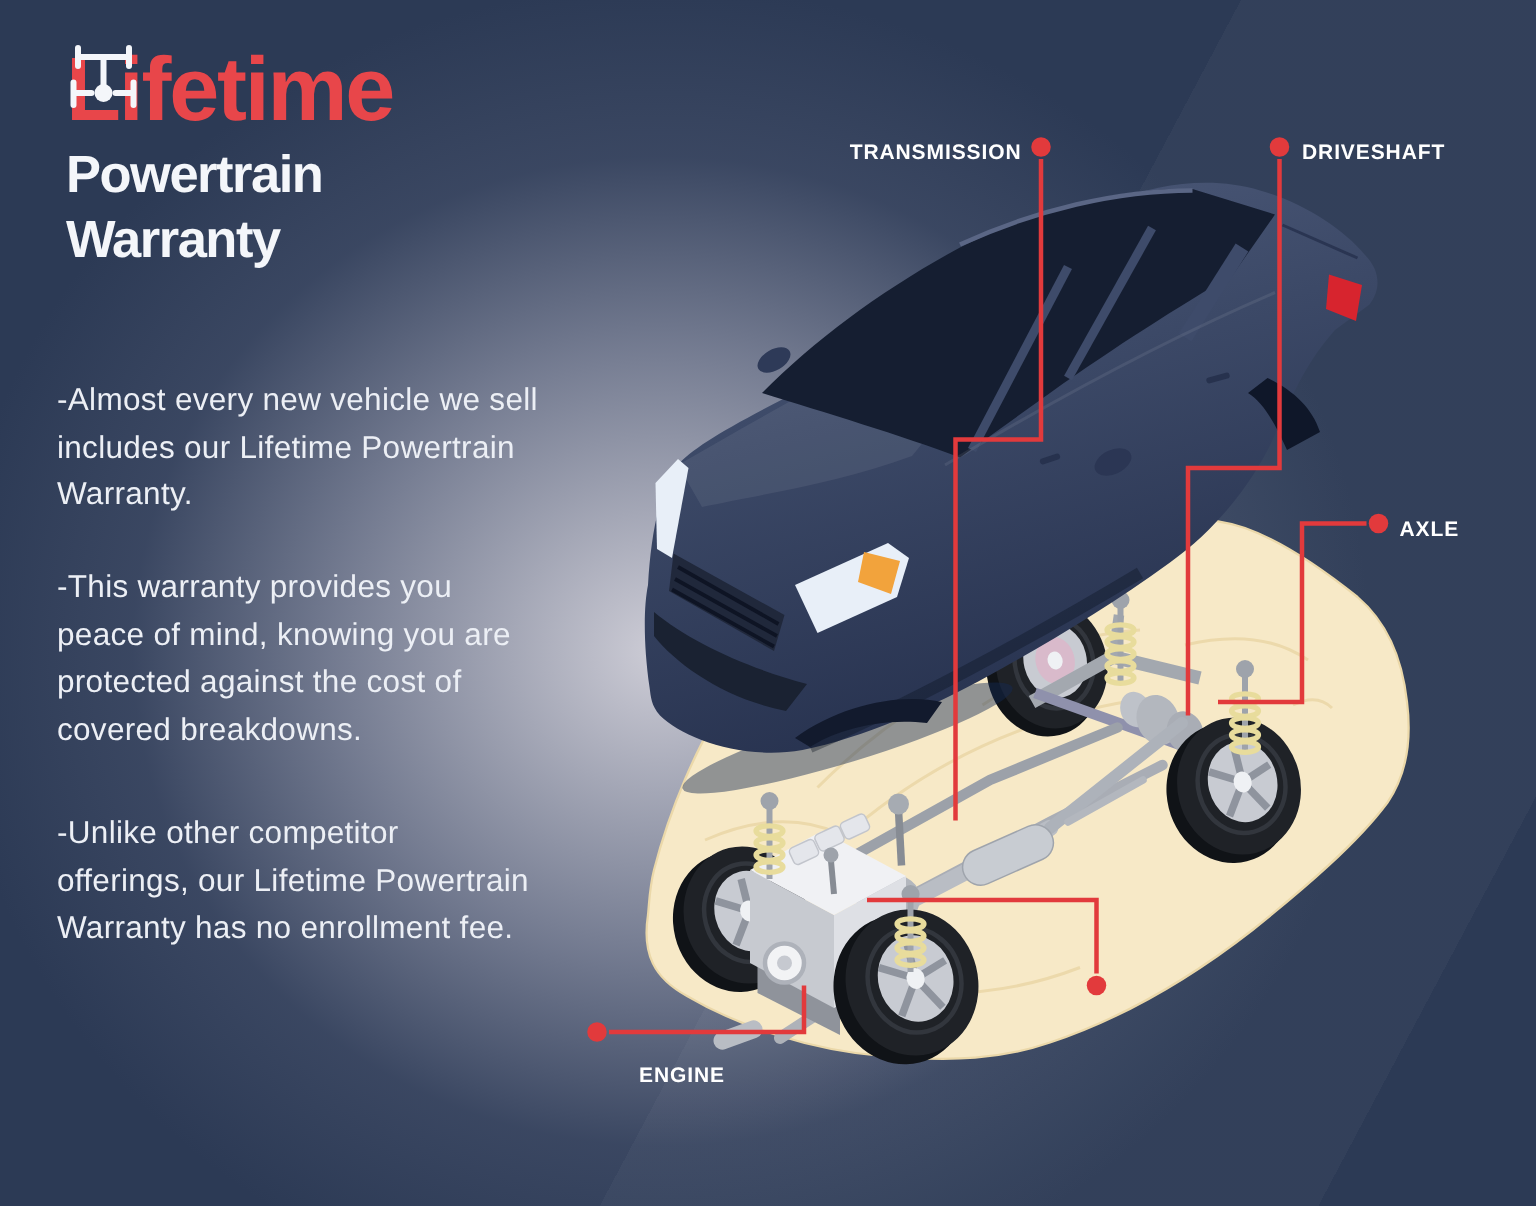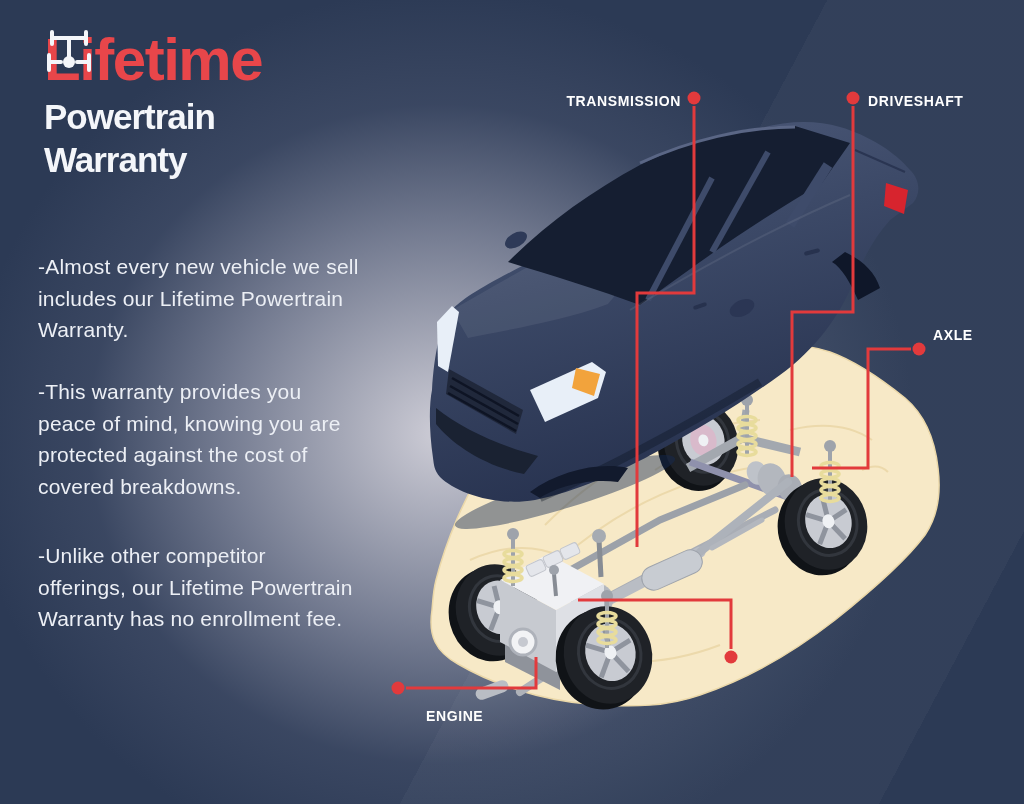--- a/index.html
+++ b/index.html
@@ -16,21 +16,21 @@
   .title-white{font-size:35px;font-weight:700;letter-spacing:-1px;color:#F4F6FA;margin-top:9px;}
   .warranty-row{display:flex;align-items:center;gap:14px;margin-top:8px;}
   .pt-icon{width:50px;height:42px;}
   .body-copy{position:absolute;left:38px;width:400px;color:#ECEFF5;
     font-size:21px;line-height:31.6px;letter-spacing:0.2px;white-space:pre-line;}
   .p1{top:230px;} .p2{top:355px;} .p3{top:519px;}
   .callout-label{position:absolute;color:#FFFFFF;font-weight:700;font-size:14px;
     letter-spacing:0.6px;line-height:23px;white-space:pre-line;}
   .lbl-transmission{right:343px;top:90px;text-align:right;}
   .lbl-driveshaft{left:868px;top:90px;}
-  .lbl-axle{left:933px;top:324px;}
+  .lbl-axle{left:933px;top:341px;}
   .lbl-fuel{left:745px;top:647px;}
   .lbl-engine{left:394px;top:705px;margin-left:32px;}
   svg{position:absolute;left:0;top:0;}
 </style>
 </head>
 <body>
 
 <div id="canvas">
 
   <svg width="1024" height="804" viewBox="0 0 1024 804">

